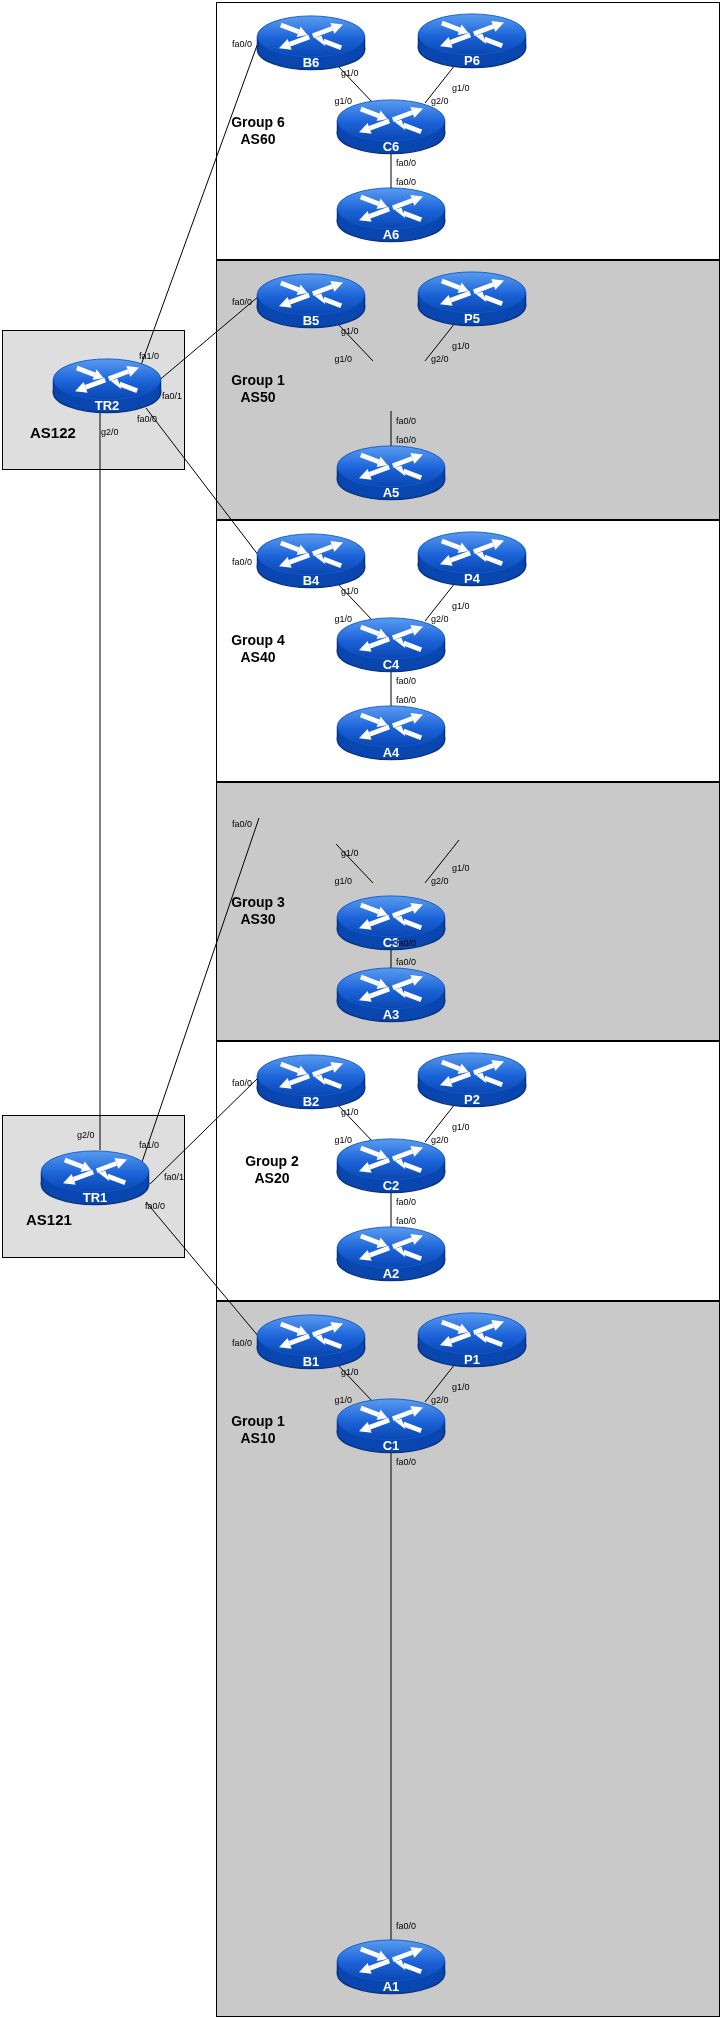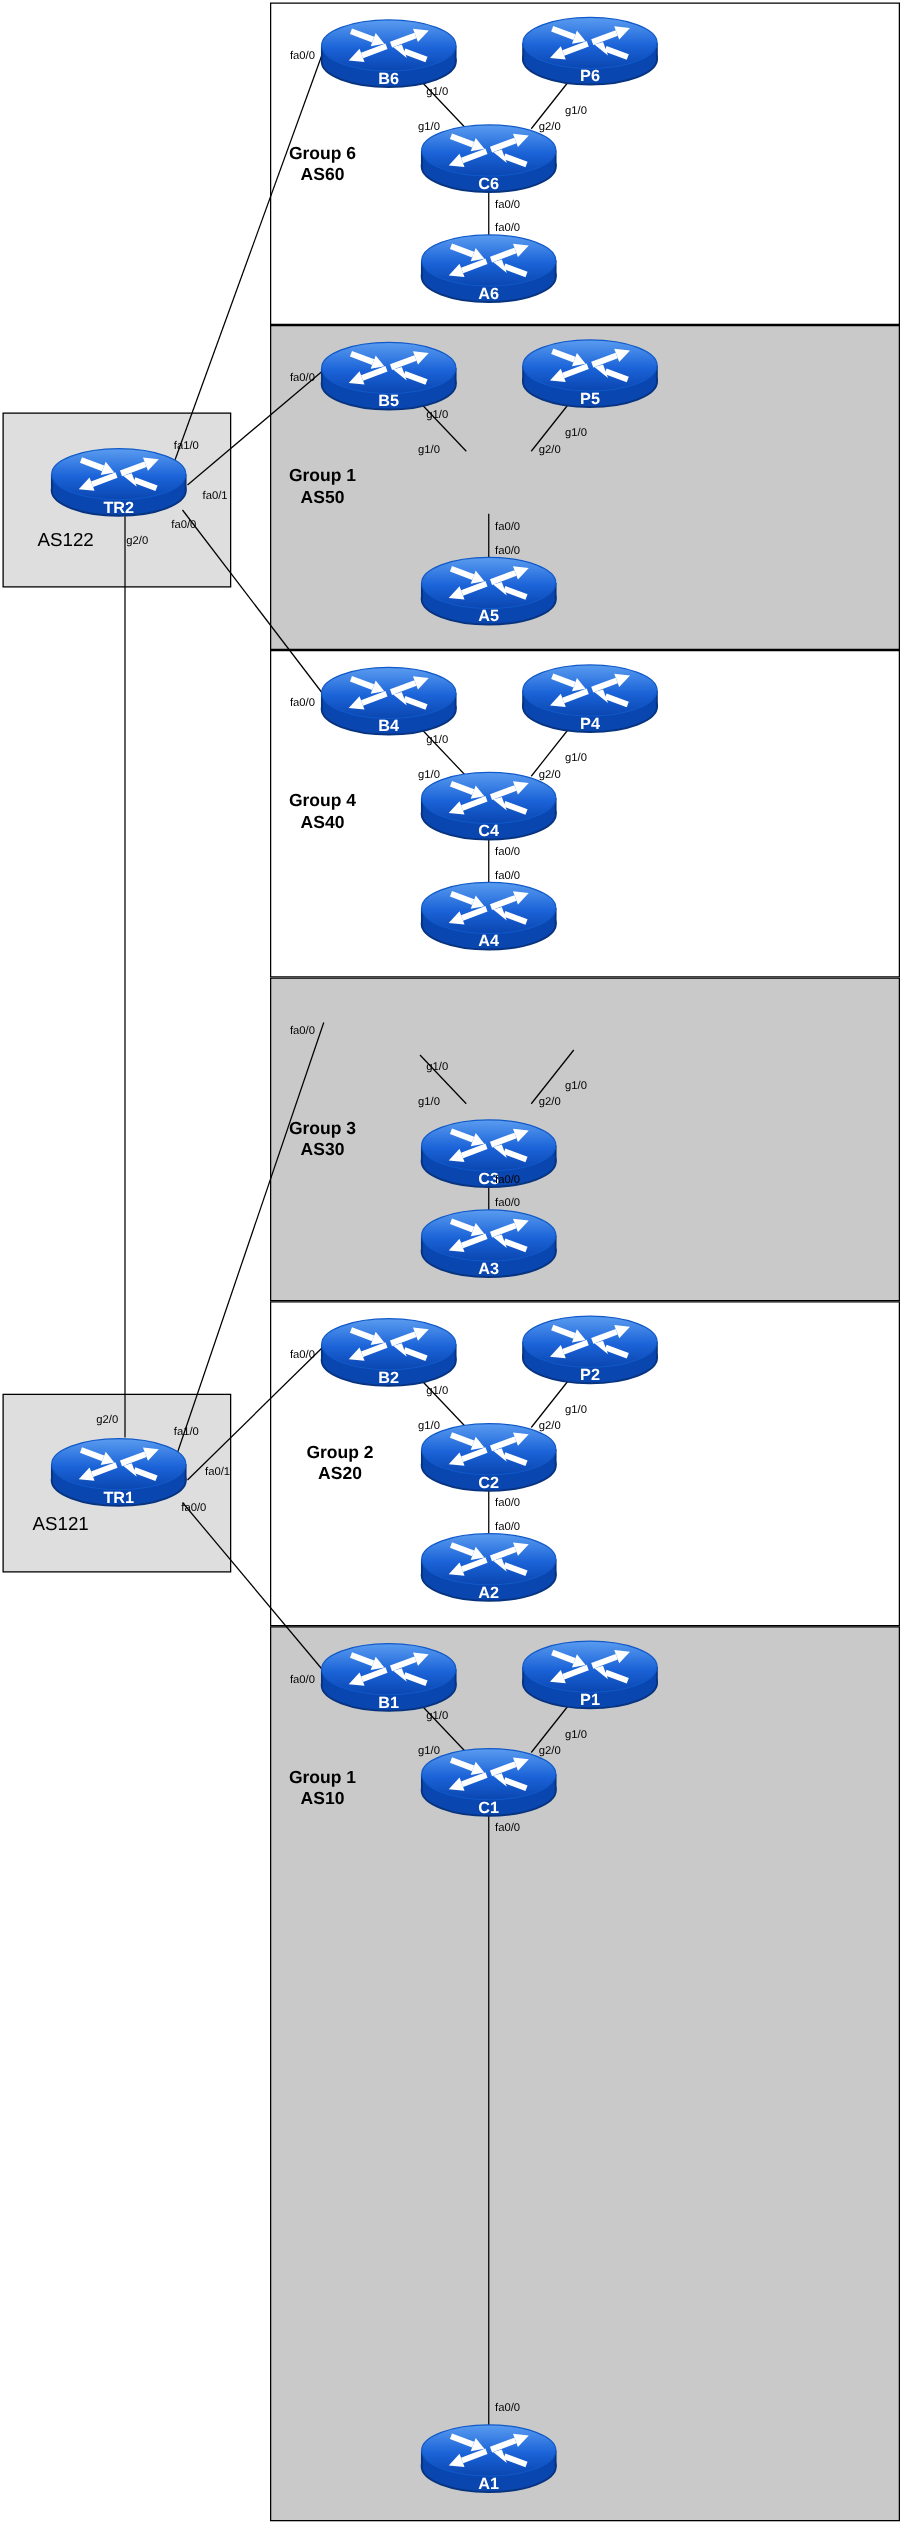--- a/index.html
+++ b/index.html
@@ -14,21 +14,21 @@
   #wires { position:absolute; left:0; top:0; z-index:2; pointer-events:none; }
   #wires line { stroke:#000; stroke-width:1; }
 
   .router { position:absolute; width:114px; height:58px; z-index:3; }
   .router svg { display:block; width:114px; height:58px; }
   .rlabel { position:absolute; left:0; right:0; bottom:2px; text-align:center;
             color:#fff; font-weight:bold; font-size:13px; z-index:4; }
 
   .glabel { position:absolute; width:96px; z-index:3; text-align:center;
             font-weight:bold; font-size:14px; line-height:17px; color:#000; }
-  .asl { position:absolute; z-index:3; font-weight:normal; font-size:15px; color:#000; }
+  .asl { position:absolute; z-index:3; font-weight:bold; font-size:15px; color:#000; }
 
   .if { position:absolute; z-index:4; font-size:9px; line-height:10px; color:#000; white-space:nowrap; }
   .if-r { width:38px; text-align:right; }
   .if-rc { width:32px; text-align:right; }
 </style>
 </head>
 <body>
 
 <div id="canvas">
 
@@ -296,21 +296,21 @@
     <span class="rlabel">A1</span>
   </div>
   <span class="if if-r" style="left:214px;top:1338px">fa0/0</span>
   <span class="if" style="left:341px;top:1367px">g1/0</span>
   <span class="if if-rc" style="left:320px;top:1395px">g1/0</span>
   <span class="if" style="left:452px;top:1382px">g1/0</span>
   <span class="if" style="left:431px;top:1395px">g2/0</span>
   <span class="if" style="left:396px;top:1457px">fa0/0</span>
   <span class="if" style="left:396px;top:1921px">fa0/0</span>
 
-  <div class="router" style="left:38px;top:357px">
+  <div class="router" style="left:50px;top:357px">
     <svg viewBox="0 0 120 60">
         <use href="#router-sym"></use>
       </svg>
     <span class="rlabel">TR2</span>
   </div>
   <div class="asl" style="left:30px;top:424px">AS122</div>
   <span class="if" style="left:139px;top:351px">fa1/0</span>
   <span class="if" style="left:162px;top:391px">fa0/1</span>
   <span class="if" style="left:137px;top:414px">fa0/0</span>
   <span class="if" style="left:101px;top:427px">g2/0</span>

